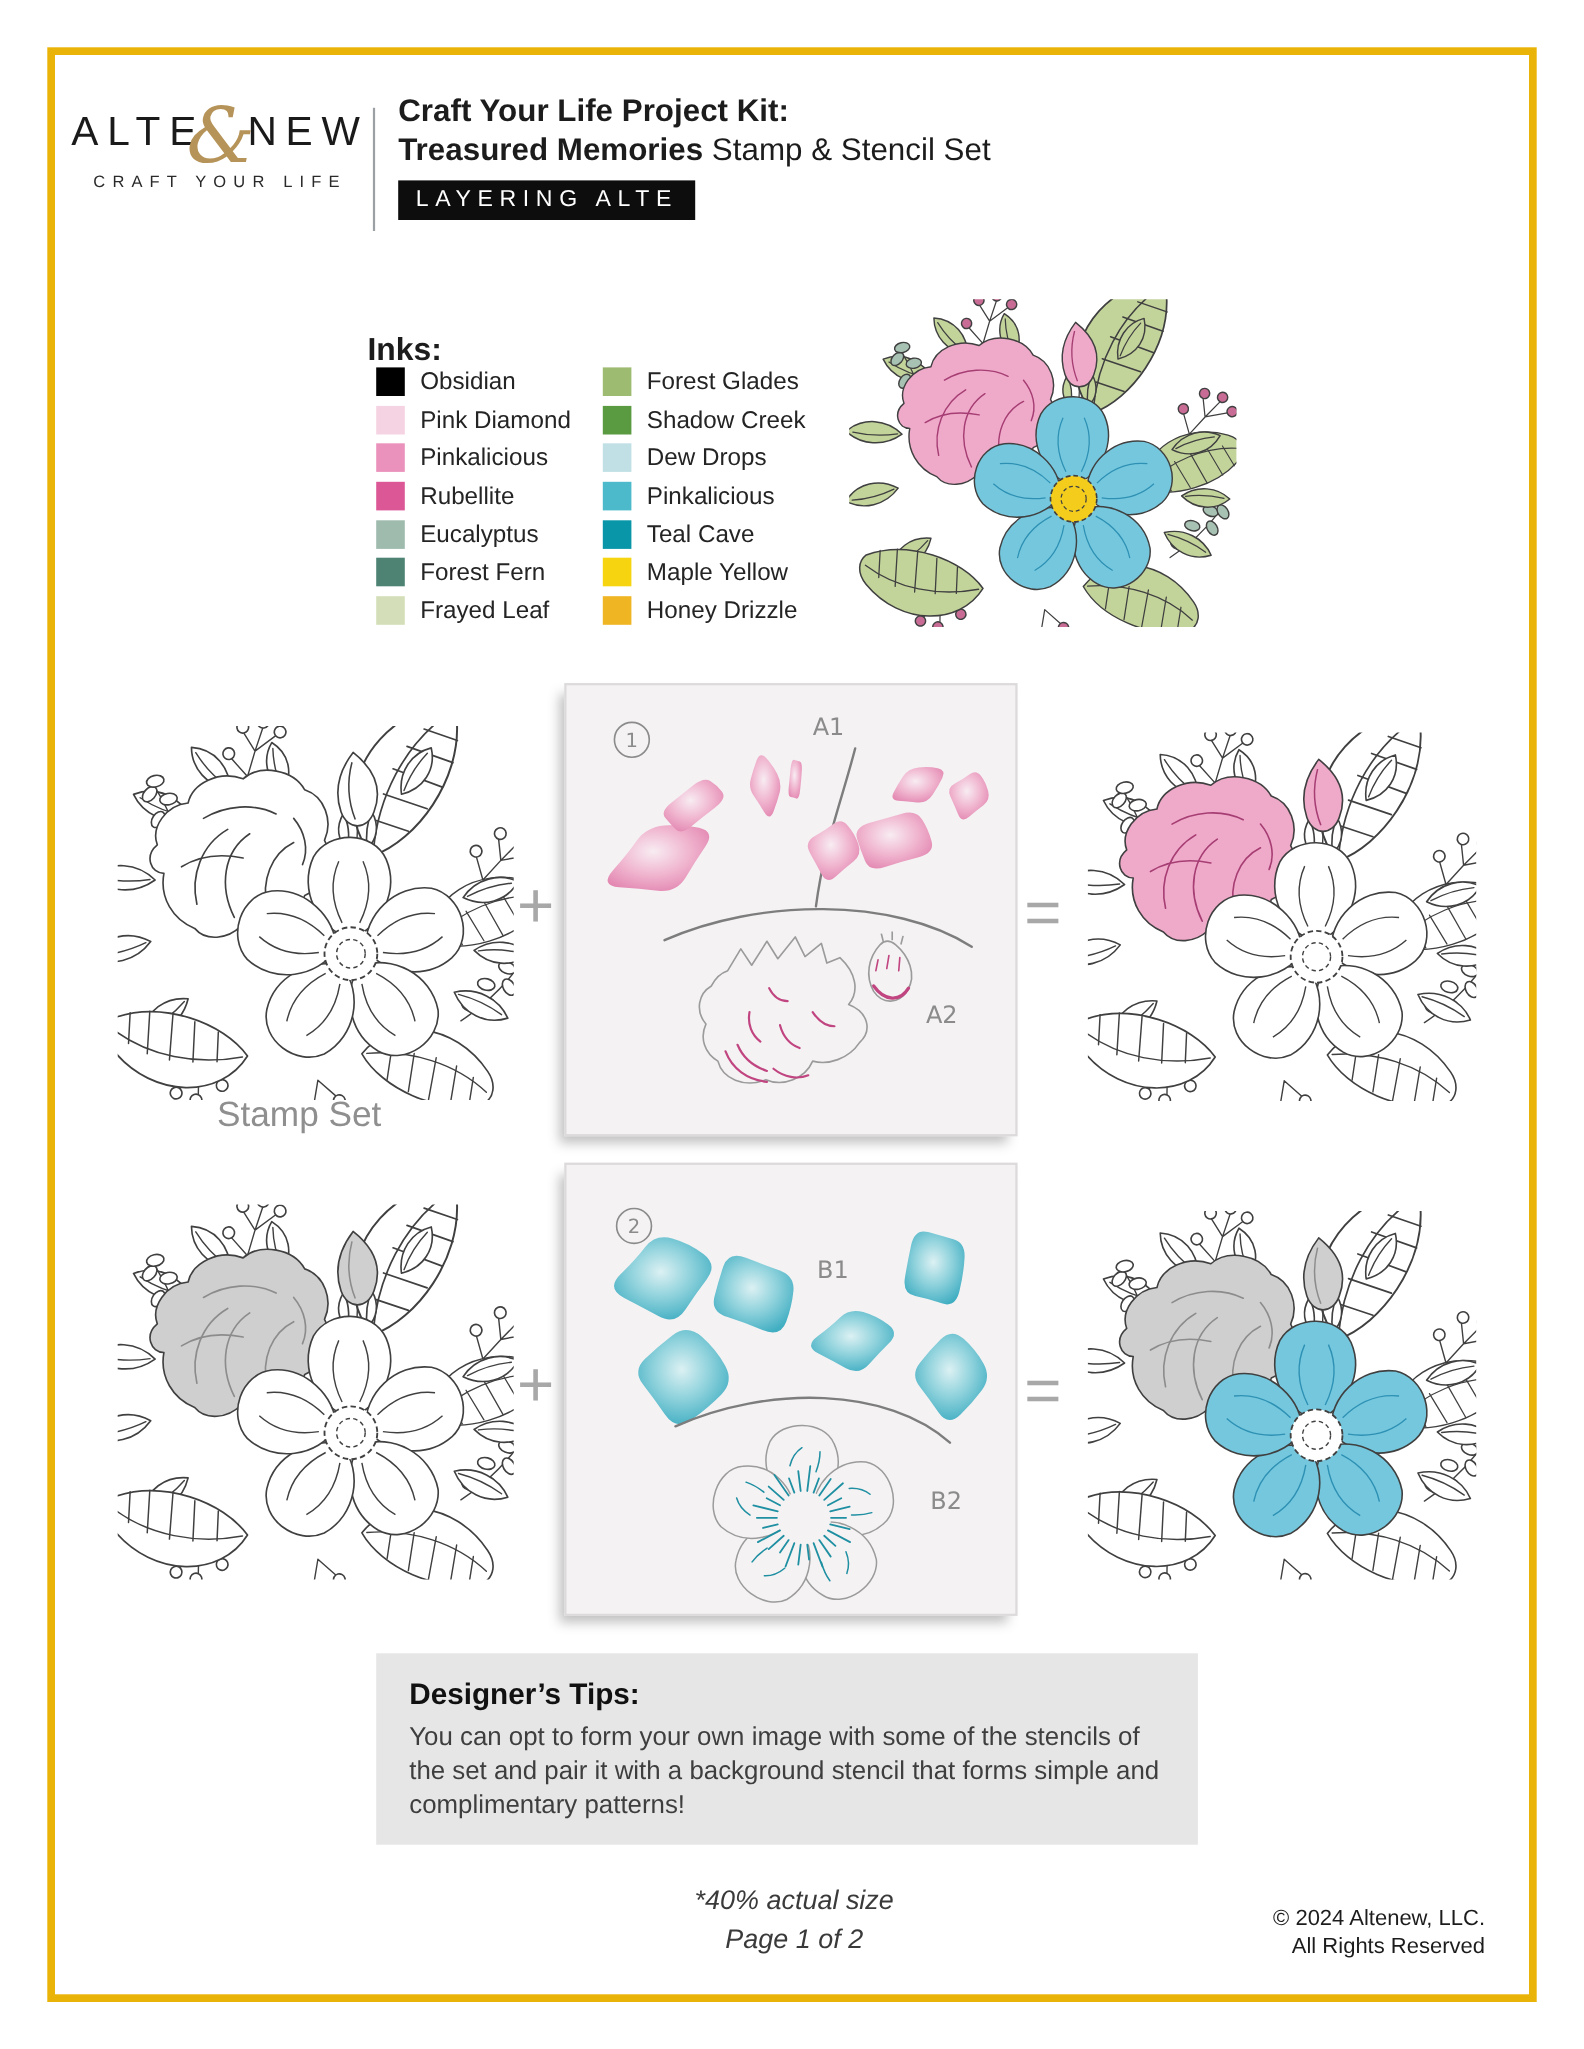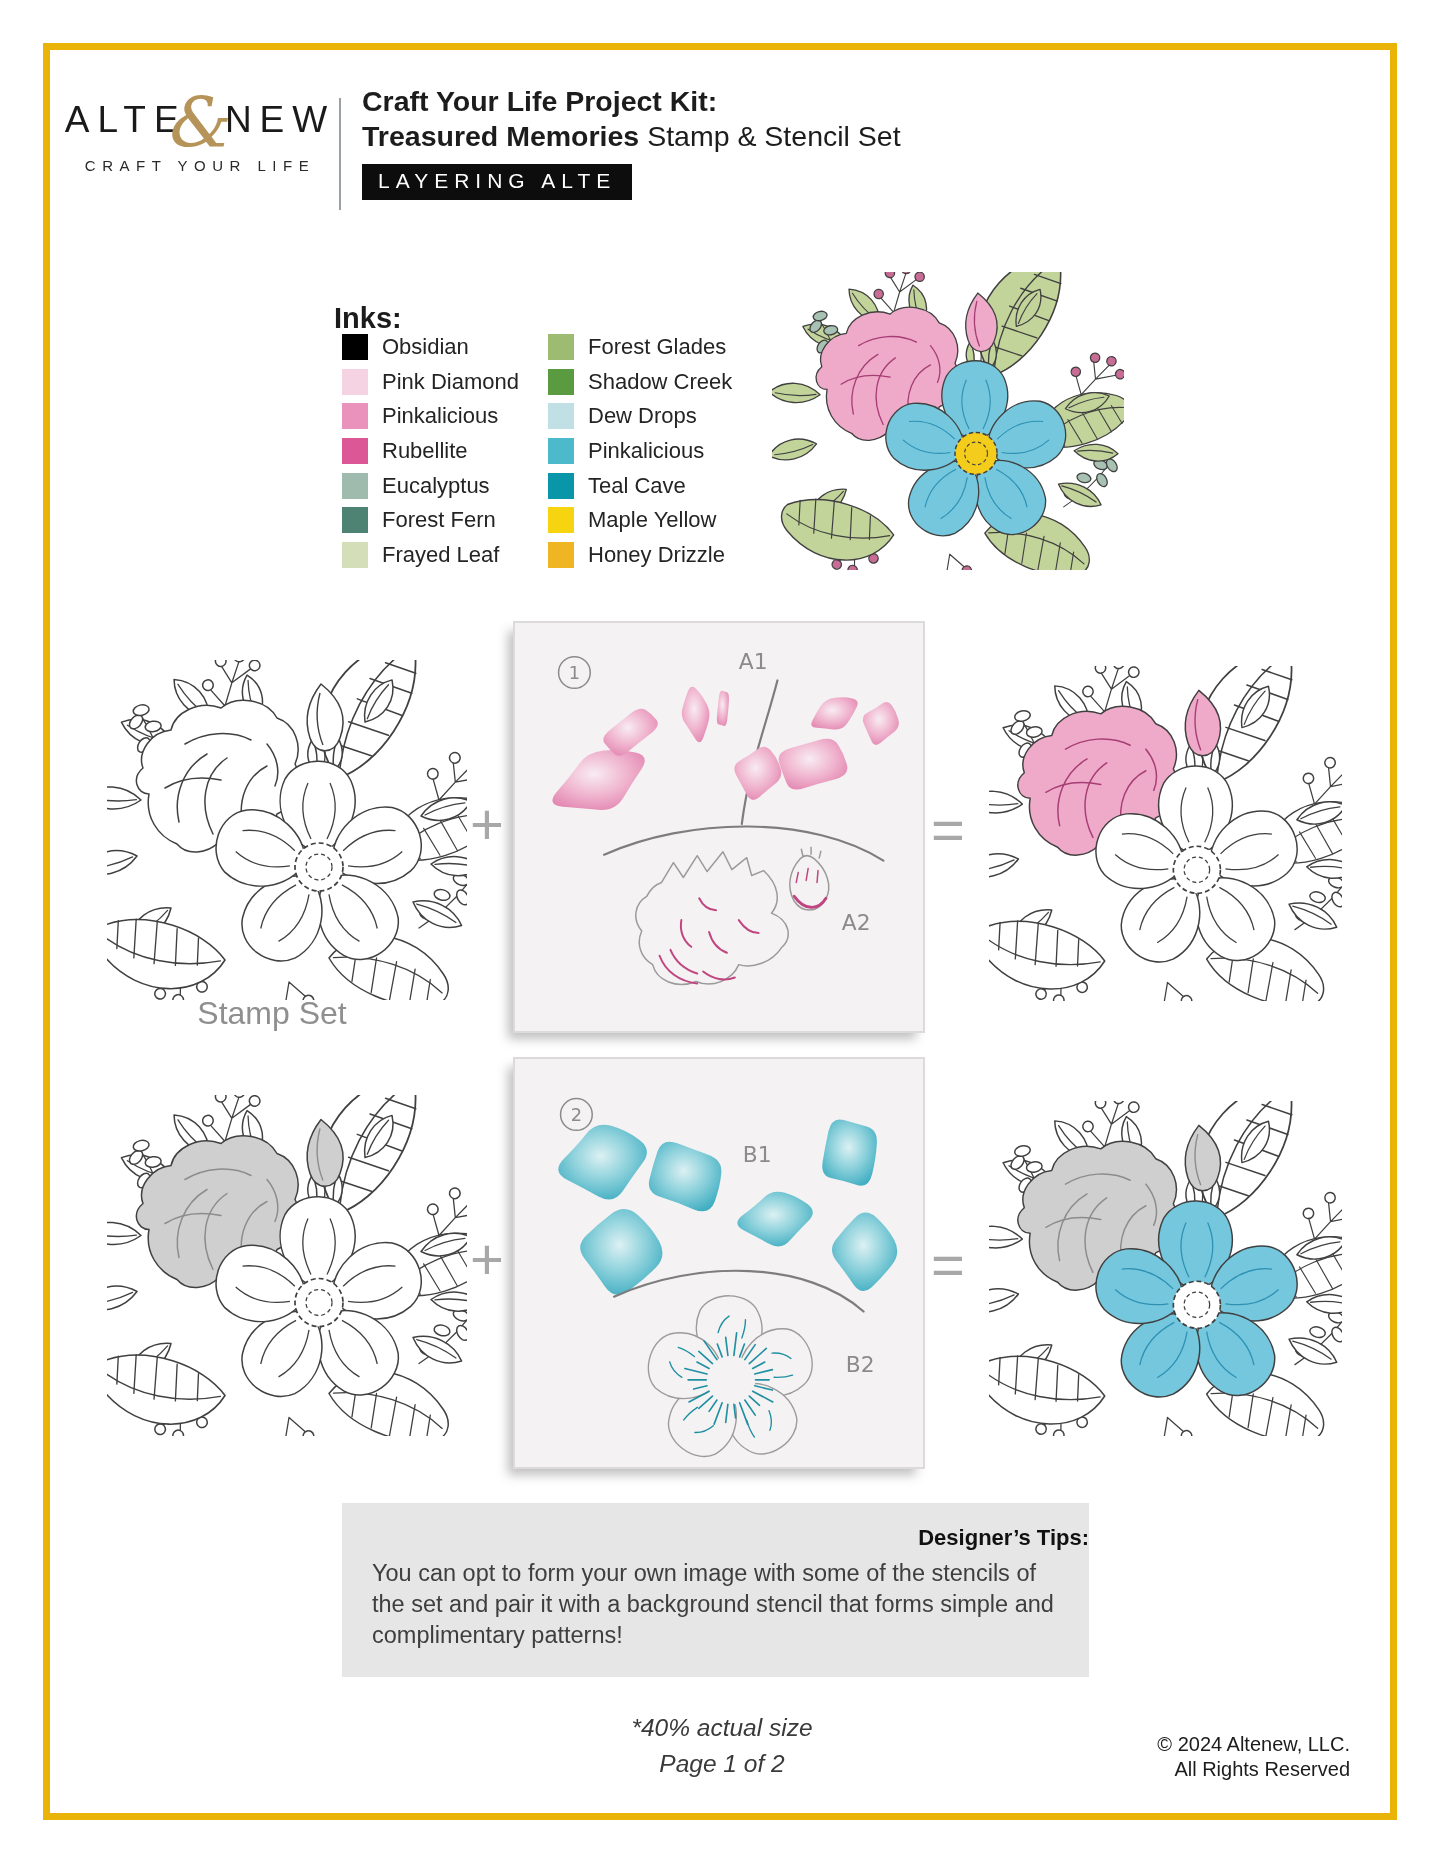--- a/index.html
+++ b/index.html
@@ -51,21 +51,21 @@
   .stencil-box svg{width:100%;height:100%;display:block;}
 
   
   .ol{stroke:#404040;stroke-width:1.5;stroke-linejoin:round;}
   .vein{fill:none;stroke:#404040;stroke-width:1.3;stroke-linecap:round;}
   .sketch{fill:none;stroke:#9b9b9b;stroke-width:1.5;stroke-linejoin:round;}
 
   
   .tips{left:292px;top:1453px;width:747px;height:174px;background:#e7e6e6;
         box-sizing:border-box;padding:22px 0 0 30px;}
-  .tips-h{font-size:22px;font-weight:bold;margin:0 0 7px 0;color:#111;text-align:right;}
+  .tips-h{font-size:27px;font-weight:bold;margin:0 0 7px 0;color:#111;}
   .tips-p{font-size:23.5px;color:#3e3e3e;margin:0;width:695px;line-height:31px;}
 
   
   .footer-center{left:672px;top:1660px;transform:translateX(-50%);text-align:center;
                  font-style:italic;font-size:24.5px;color:#3a3a3a;line-height:36px;white-space:nowrap;}
   .footer-right{right:40px;top:1682px;text-align:right;font-size:20px;line-height:25px;color:#1c1c1c;}
 </style>
 </head>
 <body>
 

